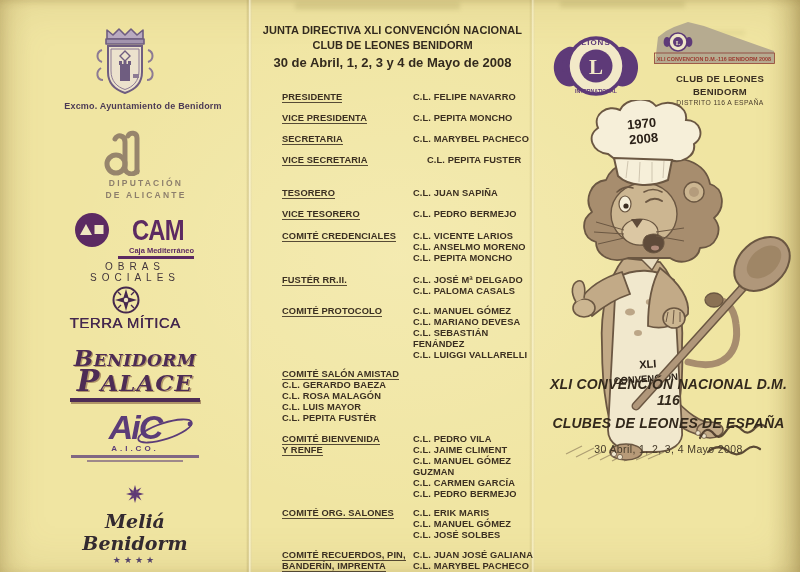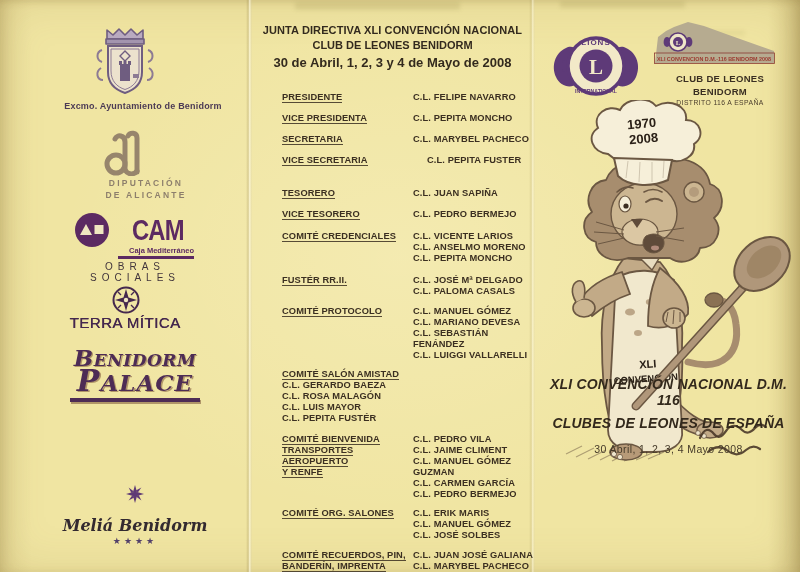--- a/index.html
+++ b/index.html
@@ -33,21 +33,21 @@
   .bp-line1::first-letter{font-size:23px;}
   .bp-line2{font-size:23px; margin-top:-3px; letter-spacing:1px; text-shadow:1.4px 1.4px 0 rgba(160,130,90,.8);}
   .bp-line2::first-letter{font-size:30px;}
   .bp-bar{height:3.5px; background:#4d2c55; margin-top:2px; box-shadow:1px 2px 0 rgba(160,130,90,.8);}
   .aic{left:60px; top:410px; width:150px; text-align:center; color:#5b3c78;}
   .aic-mark{position:relative; display:inline-block; font-size:34px; font-weight:bold; font-style:italic; letter-spacing:-2px; line-height:1;}
   .aic-orbit{position:absolute; left:18px; top:8px;}
   .aic-acr{font-size:8px; font-weight:bold; letter-spacing:3px; margin-top:0px;}
   .aic-bar{height:2.5px; background:#5b3c78; opacity:.75; margin:2px auto 0 auto;}
   .melia{left:50px; top:484px; width:170px; text-align:center;}
-  .melia-name{font-family:"DejaVu Serif", serif; font-style:italic; font-weight:bold; font-size:16px; color:#332a30; margin-top:8px;}
+  .melia-name{font-family:"DejaVu Serif", serif; font-style:italic; font-weight:bold; font-size:19px; color:#332a30; margin-top:2px;}
   .melia-stars{font-size:9px; letter-spacing:3px; color:#52406a; margin-top:1px;}
 
   
   .header{left:250px; top:24px; width:285px; text-align:center; color:#332a1e;}
   .h1{font-size:11px; font-weight:bold; letter-spacing:.1px;}
   .h2{font-size:11px; font-weight:bold; margin-top:3px;}
   .h3{font-size:13px; font-weight:bold; margin-top:4px;}
   .directory{left:250px; top:92px; width:285px; padding-left:32px; box-sizing:border-box;}
   .entry{display:flex; align-items:flex-start;}
   .entry-label{width:131px; flex:none;}
@@ -128,20 +128,32 @@
       <path d="M6,6 L9,9 M22,6 L19,9 M6,22 L9,19 M22,22 L19,19" stroke="#45284e" stroke-width="1.4"></path>
     </svg>
     <div class="abs tm-name" style="left:0;top:314px;">TERRA MÍTICA</div>
 
     <div class="abs bp">
       <div class="bp-line1">BENIDORM</div>
       <div class="bp-line2">PALACE</div>
       <div class="bp-bar"></div>
     </div>
 
+    <div class="abs aic">
+      <div class="aic-mark">
+        <span>AiC</span>
+        <svg class="aic-orbit" width="70" height="26" viewBox="0 0 70 26">
+          <ellipse cx="38" cy="13" rx="28" ry="8" fill="none" stroke="#5b3c78" stroke-width="1.8" transform="rotate(-18 38 13)"></ellipse>
+          <circle cx="63" cy="6" r="2.4" fill="#5b3c78"></circle>
+        </svg>
+      </div>
+      <div class="aic-acr">A.I.CO.</div>
+      <div class="aic-bar" style="width:128px;"></div>
+      <div class="aic-bar" style="width:96px;height:2px;opacity:.55;"></div>
+    </div>
 
     <div class="abs melia">
       <svg width="20" height="20" viewBox="0 0 20 20">
         <g fill="#5e3a75">
           <polygon points="10,1 12,8 8,8"></polygon>
             <polygon points="19,10 12,12 12,8"></polygon>
           <polygon points="10,19 8,12 12,12"></polygon>
             <polygon points="1,10 8,8 8,12"></polygon>
           <polygon points="16.4,3.6 12.8,8.6 10.9,6.4"></polygon>
             <polygon points="16.4,16.4 11.4,12.8 13.6,10.9"></polygon>
@@ -246,21 +258,20 @@
         <div class="entry-names">
           <div class="name-line">C.L. GERARDO BAEZA</div>
           <div class="name-line">C.L. ROSA MALAGÓN</div>
           <div class="name-line">C.L. LUIS MAYOR</div>
           <div class="name-line">C.L. PEPITA FUSTÉR</div>
         </div>
       </div>
       <div class="entry" style="margin-bottom: 8px;">
         <div class="entry-label">
           <div class="lab-line"><span>COMITÉ BIENVENIDA</span></div>
-          <div class="lab-line"><span>TRANSPORTES AEROPUERTO</span></div>
           <div class="lab-line"><span>Y RENFE</span></div>
         </div>
         <div class="entry-names">
           <div class="name-line">C.L. PEDRO VILA</div>
           <div class="name-line">C.L. JAIME CLIMENT</div>
           <div class="name-line">C.L. MANUEL GÓMEZ GUZMAN</div>
           <div class="name-line">C.L. CARMEN GARCÍA</div>
           <div class="name-line">C.L. PEDRO BERMEJO</div>
         </div>
       </div>

